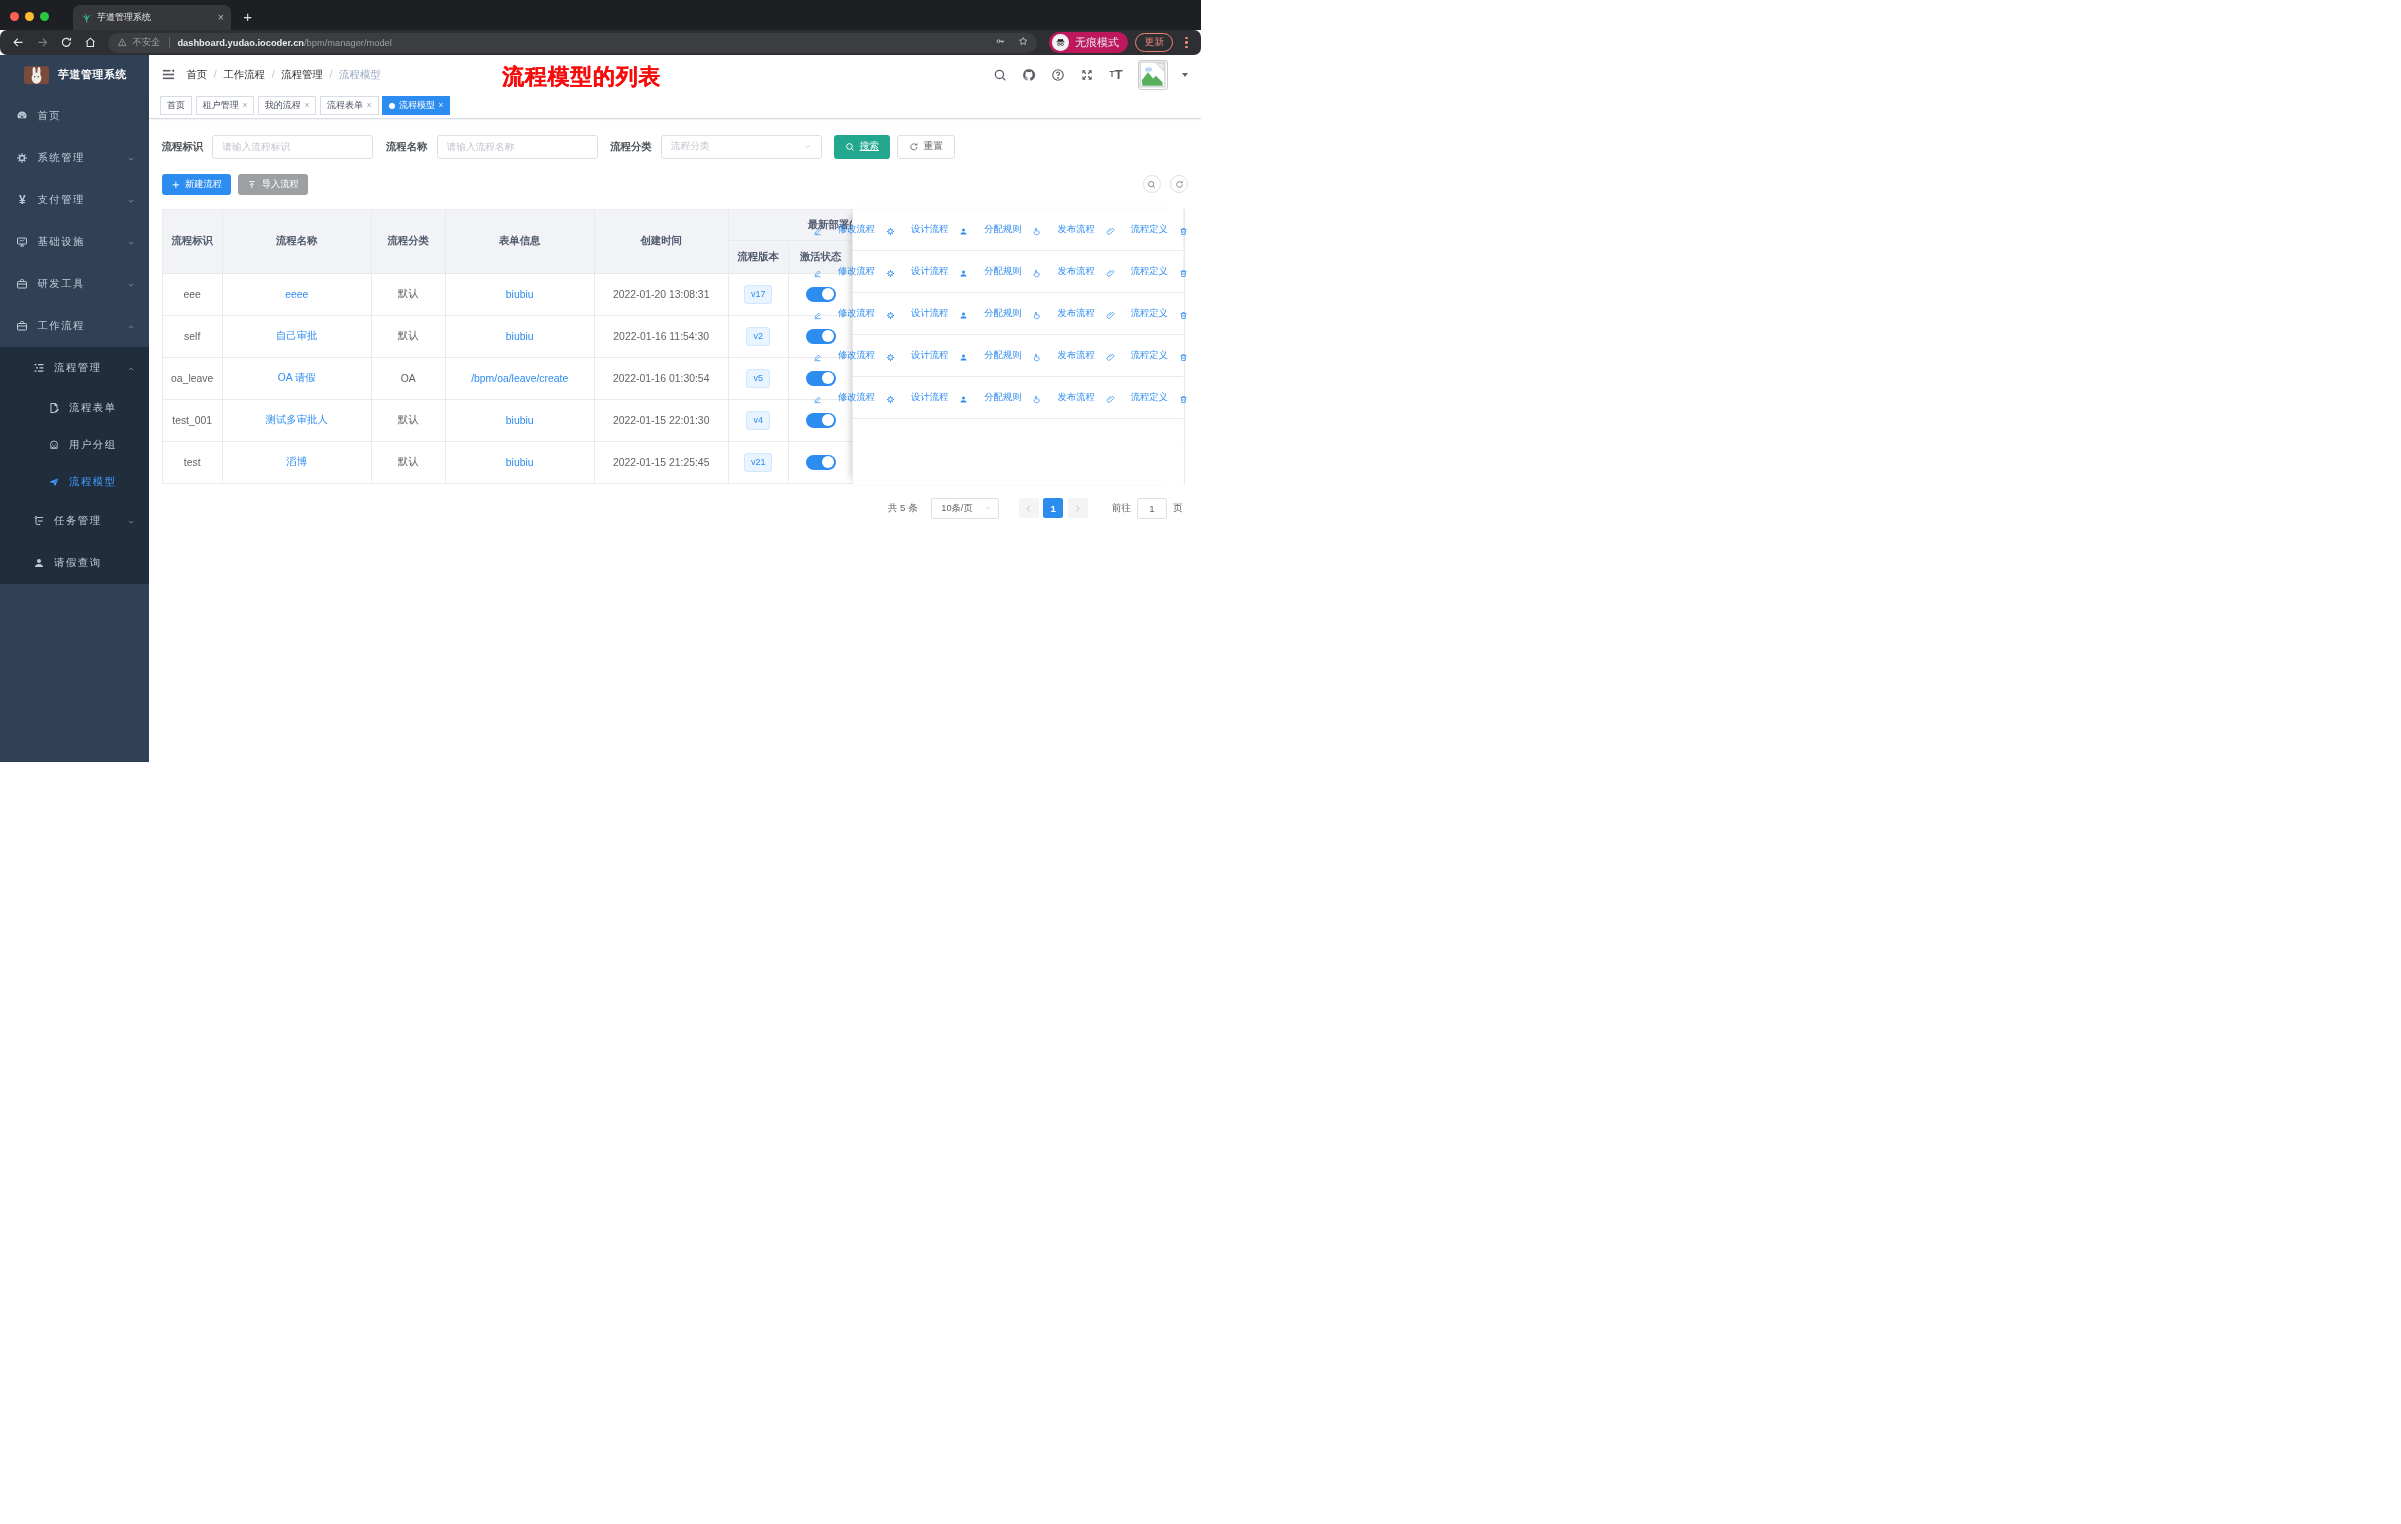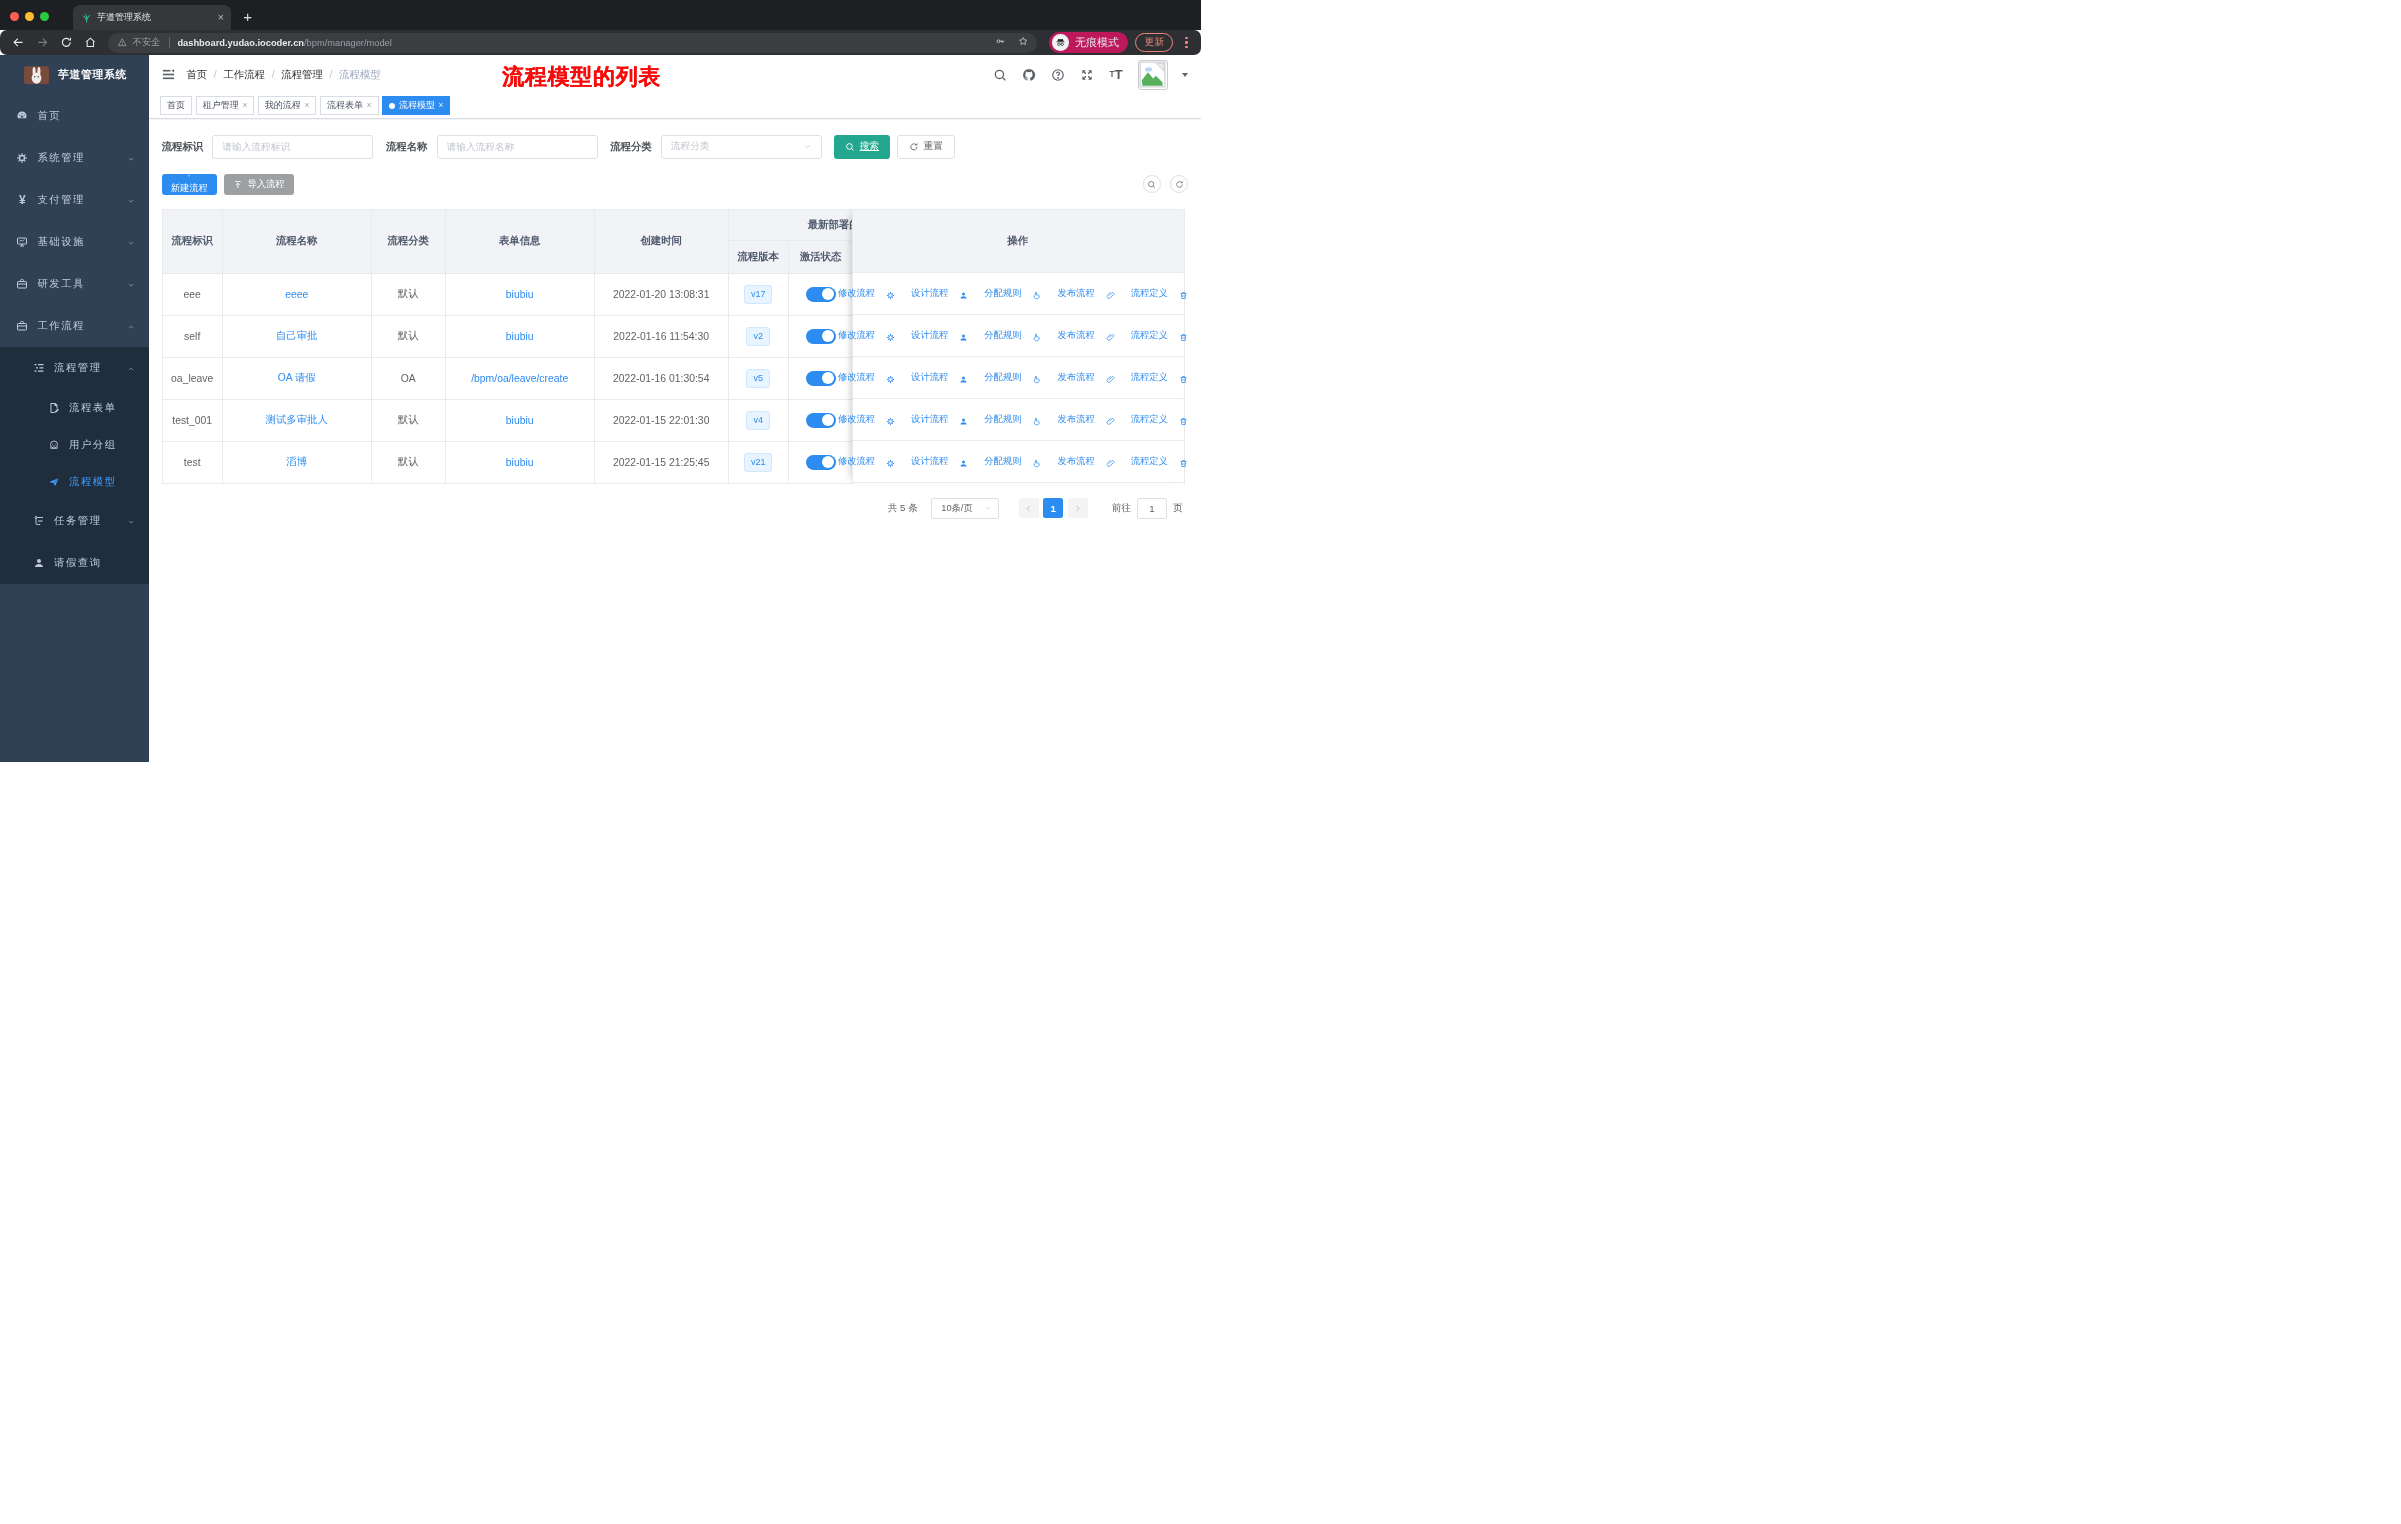--- a/index.html
+++ b/index.html
@@ -86,21 +86,21 @@
   .f-input::placeholder { color:#c0c4cc; }
   .f-select { display:flex; align-items:center; color:#c0c4cc; position:relative; }
   .f-select .sel-text { flex:1; }
   .f-select svg { width:9px; height:9px; color:#c0c4cc; }
   .btn { height:24px; border-radius:3px; border:none; font-size:9.7px; display:inline-flex; align-items:center; gap:4.5px; padding:0 11px; cursor:pointer; font-family:inherit; }
   .btn svg { width:9.7px; height:9.7px; }
   .btn-search { background:#23a88f; color:#fff;text-decoration:underline; }
   .btn-reset { background:#fff; border:0.7px solid #dcdfe6; color:#606266; margin-left:7.4px; }
   .toolbar-row { display:flex; align-items:center; margin-bottom:14px; }
   .btn-sm { height:21px; padding:0 9px; font-size:9.3px; border-radius:3px; }
-  .btn-new { background:#2d8cf0; color:#fff;flex-direction:column; }
+  .btn-new { background:#2d8cf0; color:#fff; }
   .btn-import { background:#9d9fa3; color:#fff; margin-left:7.4px; }
   .round-btns { margin-left:auto; display:flex; gap:9.7px; }
   .round-btn { width:18px; height:18px; border-radius:50%; border:0.7px solid #dcdfe6; background:#fff; display:flex; align-items:center; justify-content:center; color:#6b6f76; }
   .round-btn svg { width:9px; height:9px; }
 
   
   .table-wrap { position:relative; width:1021px; }
   table.grid { border-collapse:collapse; table-layout:fixed; width:1021px; font-size:10.4px; color:#606266; }
   .grid th, .grid td { border:0.7px solid #e8eaec; text-align:center; overflow:hidden; }
   .grid th { background:#f1f3f6; color:#515a6e; font-weight:700; }
@@ -588,21 +588,20 @@
                   <td>默认</td>
                   <td><a class="tlink">biubiu</a></td>
                   <td>2022-01-15 21:25:45</td>
                   <td><span class="vbadge">v21</span></td>
                   <td><span class="toggle"></span></td>
                   <td></td>
                 </tr>
               </tbody>
           </table>
           <div class="fixed-col">
-            <div class="fc-head">操作</div>
             <div id="fcrows">
                 <div class="fc-row">
                   <span class="act-link">
                     <span style="display:inline-flex">
                       <svg viewBox="0 0 24 24" fill="none" stroke="currentColor" stroke-width="2">
                         <path d="M4 20.5h16"></path>
                         <path d="M6.5 14 15 5.5 18.5 9 10 17.5H6.5z"></path>
                       </svg>
                     </span>
                     <span>修改流程</span>

